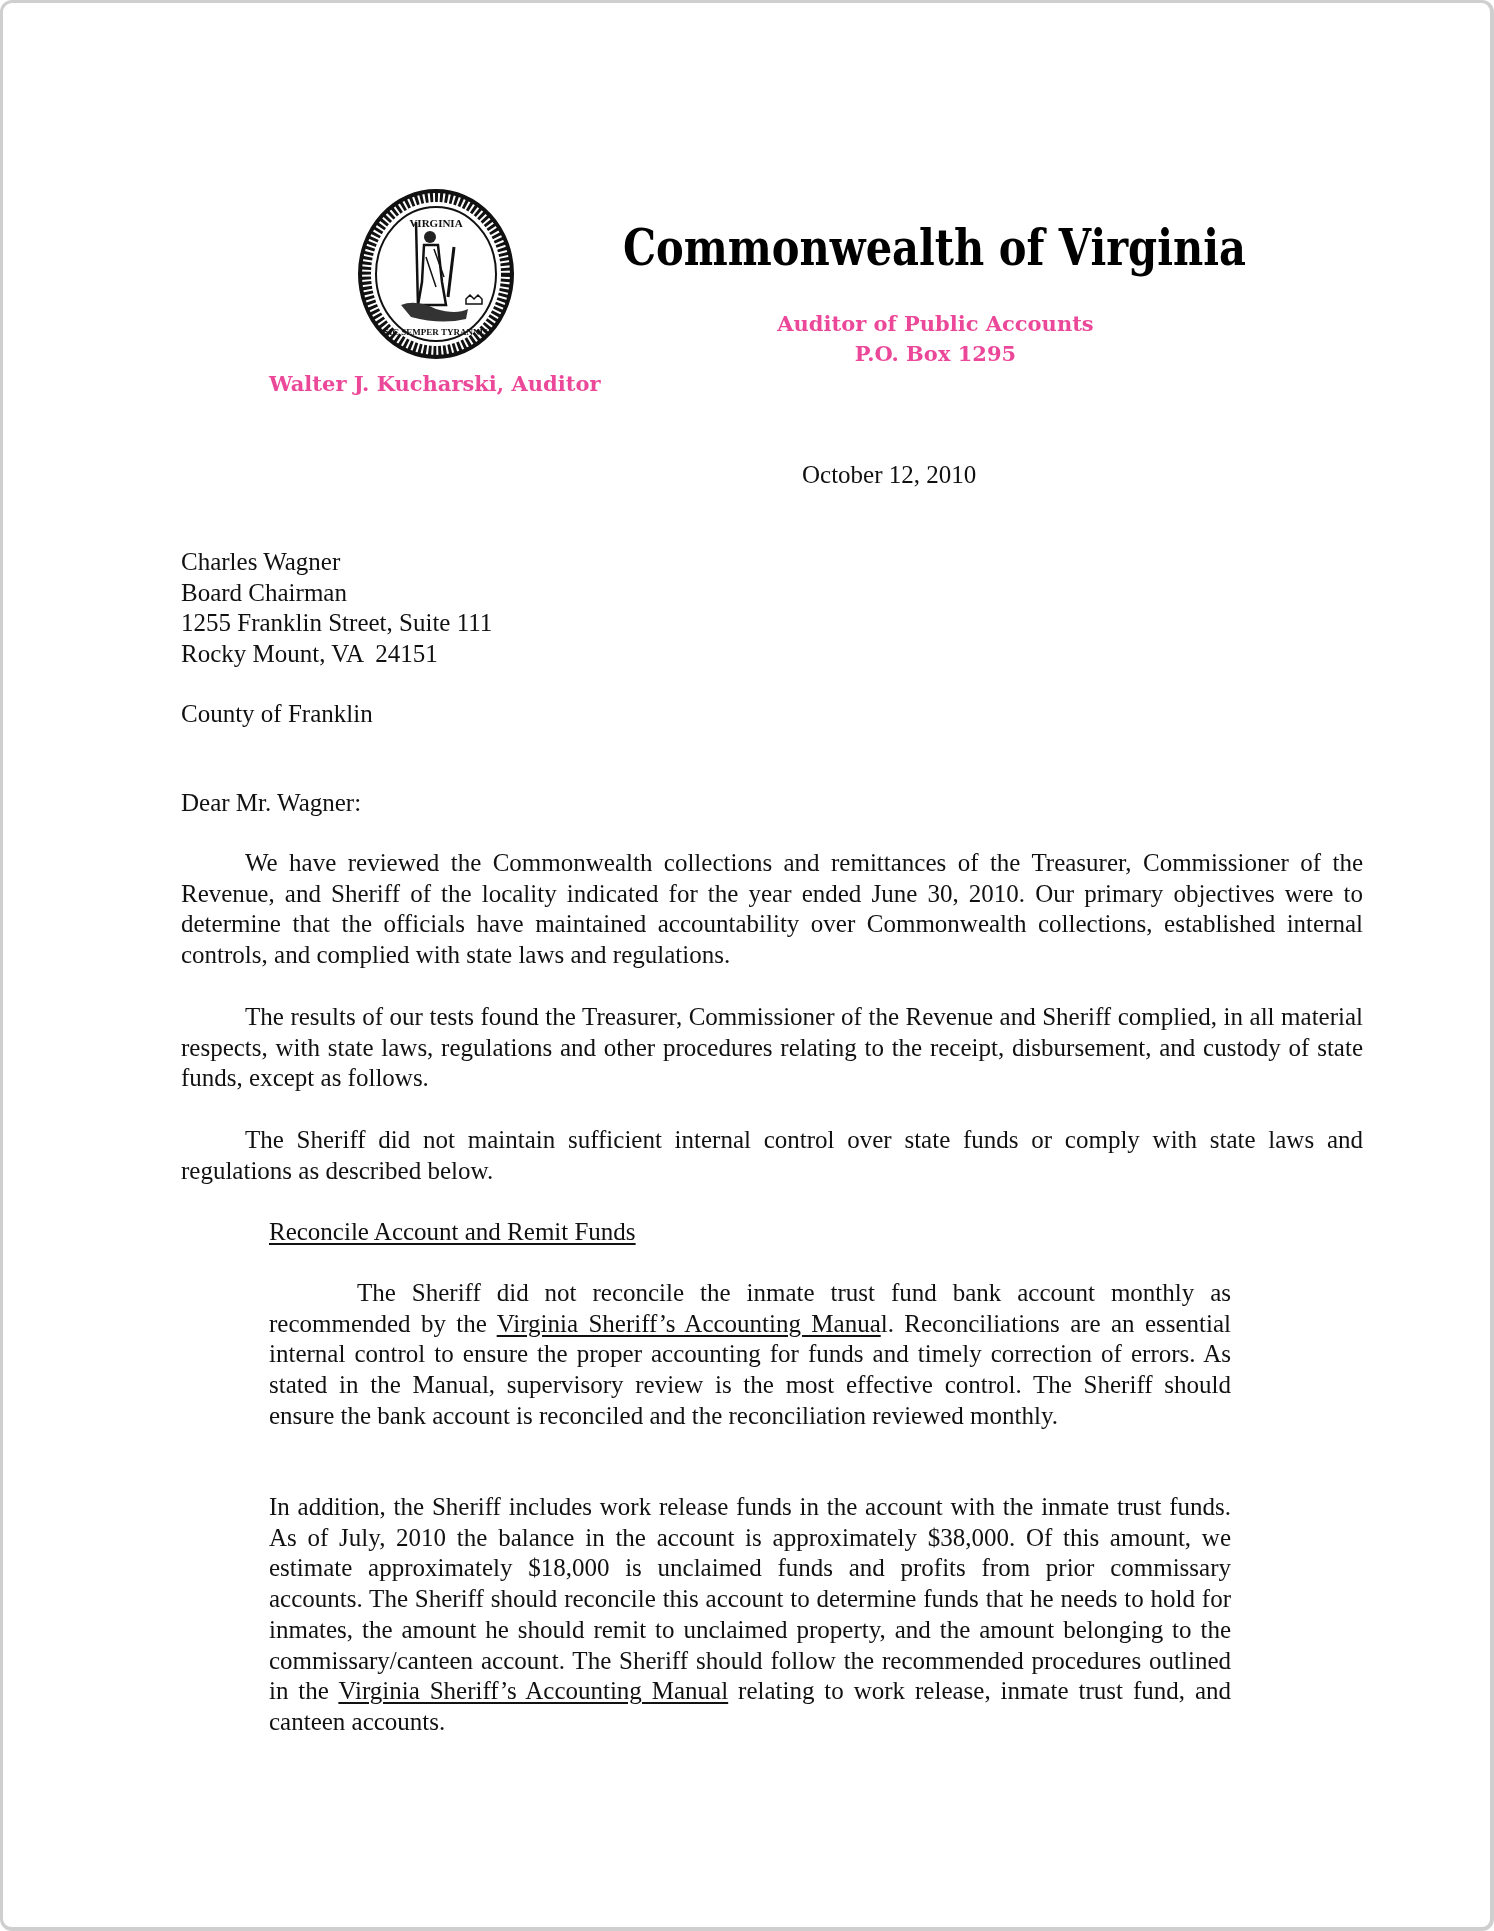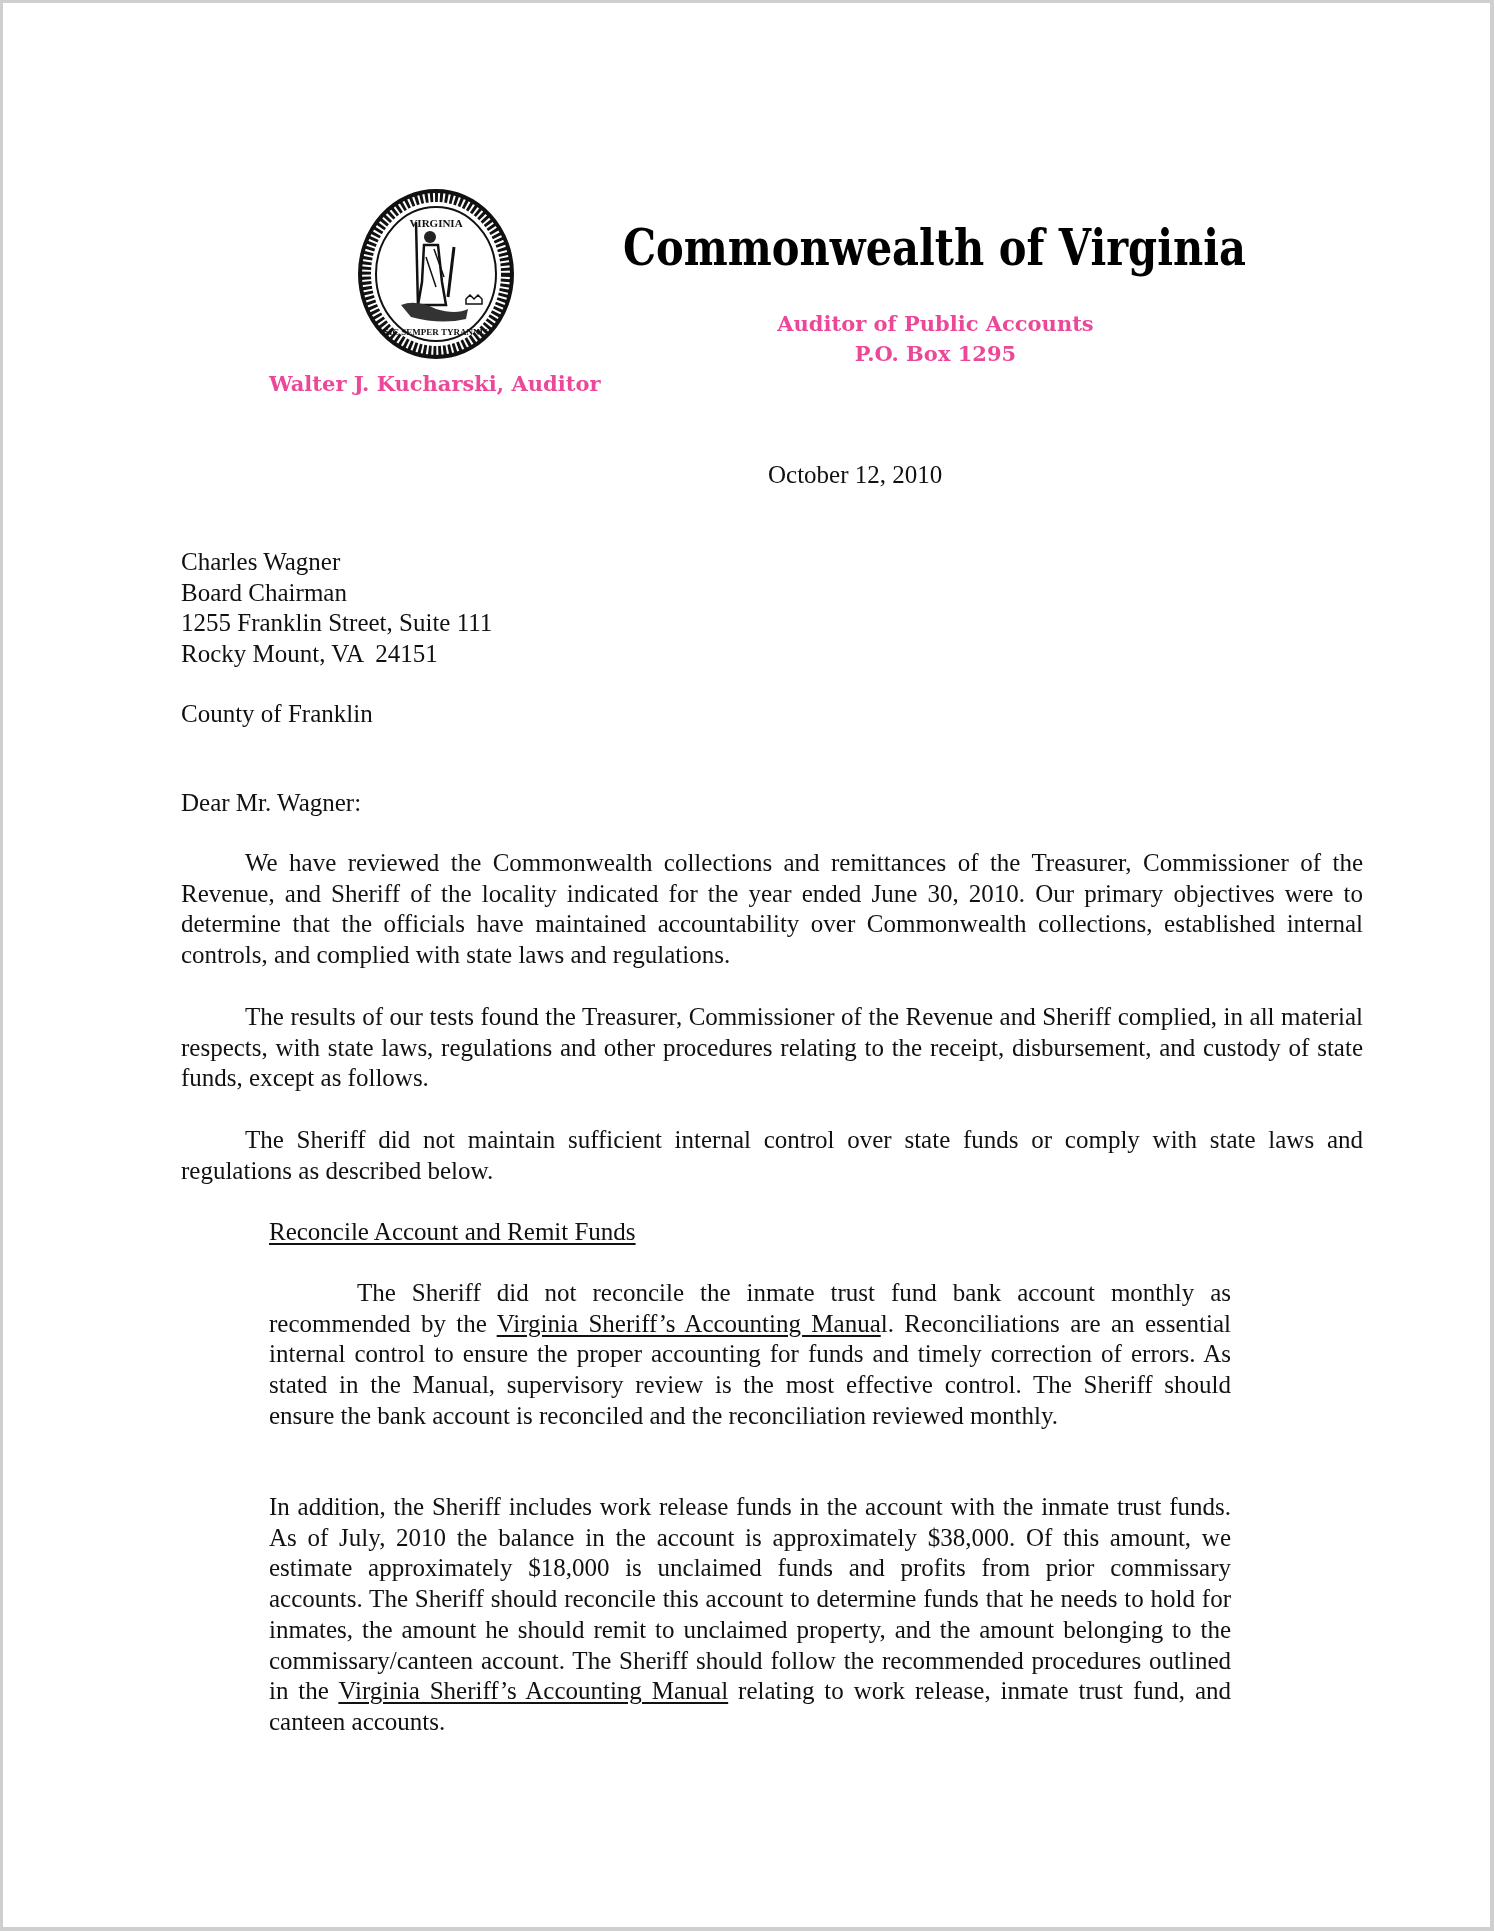--- a/index.html
+++ b/index.html
@@ -3,20 +3,21 @@
 <meta charset="utf-8">
 <style>
   html, body { margin: 0; padding: 0; background: #ffffff; }
   body { width: 1494px; height: 1931px; position: relative; overflow: hidden; }
   .page {
     position: absolute; left: 0; top: 0; width: 1494px; height: 1931px;
     box-sizing: border-box;
     border-left: 3px solid #cfcfcf; border-top: 3px solid #cfcfcf;
     border-right: 4px solid #cfcfcf; border-bottom: 4px solid #cfcfcf;
     background: #ffffff;
+    border-radius: 12px;
   }
   .serif { font-family: "Liberation Serif", "DejaVu Serif", serif; color: #111; }
   .abs { position: absolute; white-space: nowrap; }
 
   
   .seal { position: absolute; left: 353px; top: 184px; width: 160px; height: 174px; }
 
   
   .title {
     position: absolute; left: 620px; top: 214px; width: 623px; height: 62px;
@@ -62,21 +63,21 @@
     <text x="80" y="148" text-anchor="middle" font-family="Liberation Serif, serif" font-size="9" font-weight="bold" fill="#111">SIC SEMPER TYRANNIS</text>
   </svg>
 
   <div class="title" id="title" style="transform: scaleX(0.831776); width: 749px;">Commonwealth of Virginia</div>
 
   <div class="lh-right lh-bold" style="top:306px;">Auditor of Public Accounts</div>
   <div class="lh-right lh-bold" style="top:336px;">P.O. Box 1295</div>
 
   <div class="abs lh-bold" style="left:266px; top:366px; line-height:30px;text-align:right;">Walter J. Kucharski, Auditor</div>
 
-  <div class="abs serif body-text" style="left:765px; top:457px;">October 12, 2010</div>
+  <div class="abs serif body-text" style="left:799px; top:457px;">October 12, 2010</div>
 
   <div class="abs serif body-text" style="left:178px; top:544px;">
     <div>Charles Wagner</div>
     <div>Board Chairman</div>
     <div style="white-space:pre;">1255 Franklin Street, Suite 111</div>
     <div style="white-space:pre;">Rocky Mount, VA  24151</div>
   </div>
 
   <div class="abs serif body-text" style="left:178px; top:696px;">County of Franklin</div>
 

